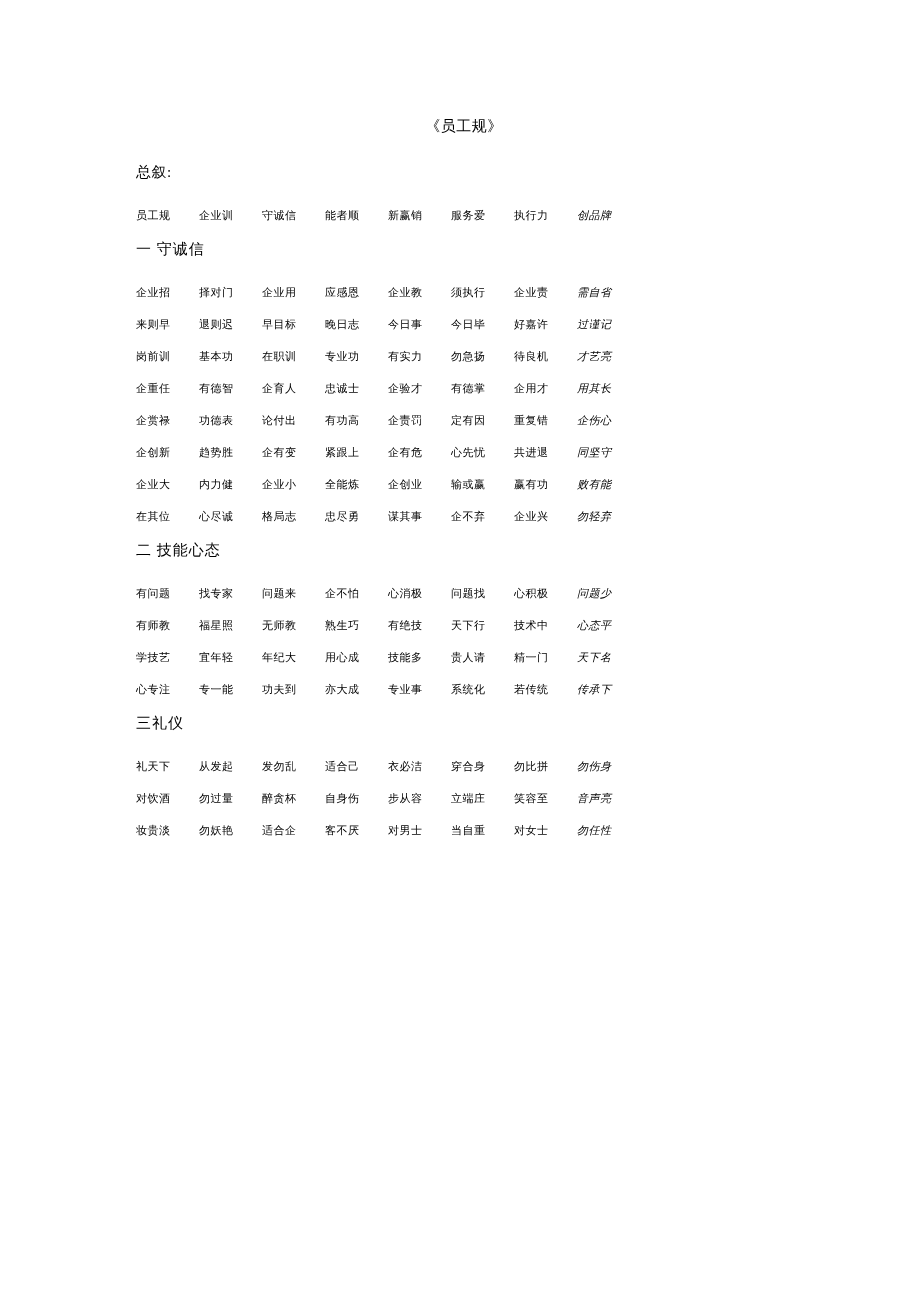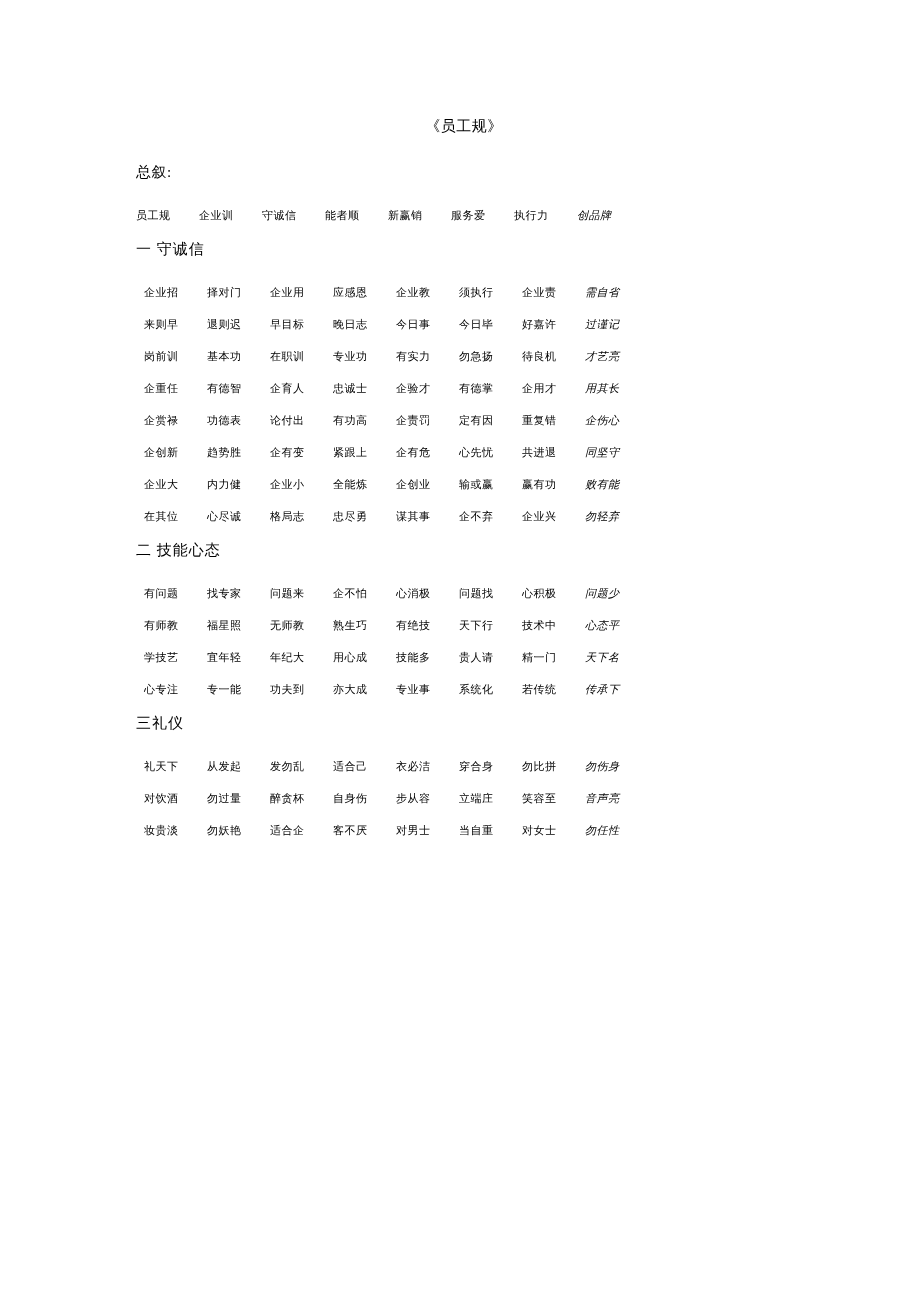--- a/index.html
+++ b/index.html
@@ -51,21 +51,21 @@
     width: 57px;
     flex: 0 0 57px;
     white-space: nowrap;
     letter-spacing: 0.5px;
   }
   .phrase-row .cell:last-child {
     width: auto;
     flex: 0 0 auto;
     font-style: italic;
   }
-  .row-group { margin: 8px; }
+  .row-group { margin: 0; }
 </style>
 </head>
 <body>
 
 <div class="page">
 
   <div class="doc-title">《员工规》</div>
 
   <div class="para">总叙:</div>
 

